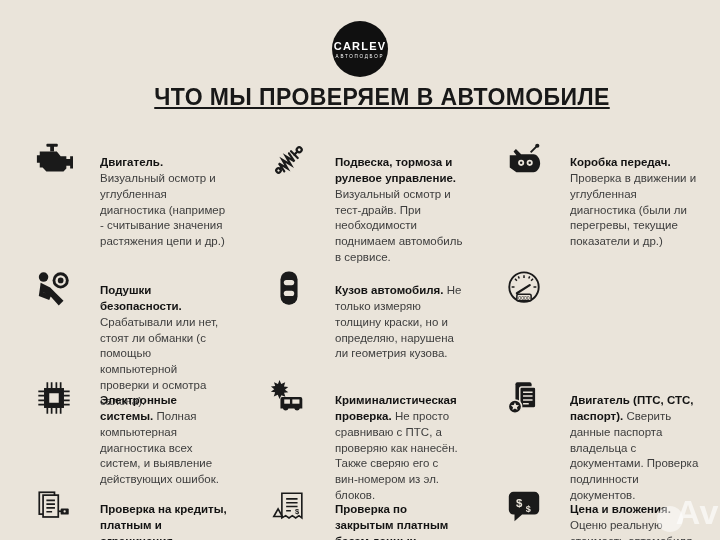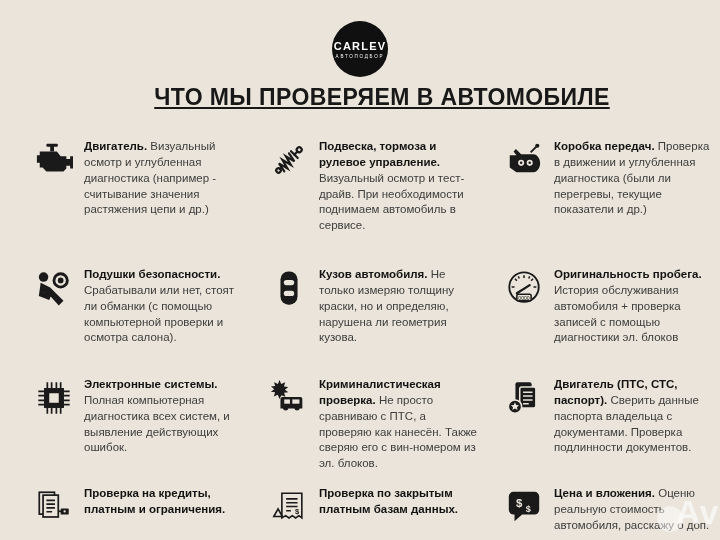--- a/index.html
+++ b/index.html
@@ -20,21 +20,21 @@
     font-size:23px;font-weight:bold;color:#181818;letter-spacing:0.4px;text-decoration:underline;
   }
   .grid{
     position:absolute;left:35px;top:139px;
     display:grid;grid-template-columns:repeat(3,210px);column-gap:25px;
     grid-template-rows:128px 110px 109px auto;
   }
   .cell{display:flex;align-items:flex-start;gap:11px;}
   .icon{width:38px;height:38px;flex:0 0 38px;margin-top:2px;}
   .icon svg{width:38px;height:38px;display:block;}
-  .cell p{margin:0;font-size:11.5px;line-height:1.38;color:#3d3d3d;}
+  .cell p{margin:16px;font-size:11.5px;line-height:1.38;color:#3d3d3d;}
   .cell b{color:#131313;}
   .watermark{
     position:absolute;right:2px;bottom:8px;display:flex;align-items:flex-end;
     color:rgba(255,255,255,0.62);font-weight:bold;
   }
   .wm-circle{width:26px;height:26px;border-radius:50%;background:rgba(255,255,255,0.5);margin-right:-7px;}
   .wm-text{font-size:34px;letter-spacing:0.5px;}
 </style>
 </head>
 <body>
@@ -126,21 +126,20 @@
         <svg viewBox="0 0 40 40">
           <g fill="none" stroke="#1a1a1a">
             <circle cx="20" cy="19" r="15.5" stroke-width="2"></circle>
             <path stroke-width="1.6" d="M20 6.5v3M10.5 10.3l2 2M29.5 10.3l-2 2M7 19h3M33 19h-3M14 7.8l1 2.2M26 7.8l-1 2.2"></path>
             <path d="M12.5 25.5L26 17" stroke-width="2.4" stroke-linecap="round"></path>
             <rect x="12.5" y="26.5" width="15" height="7" rx="1.5" stroke-width="1.6" fill="#EAE4DA"></rect>
           </g>
           <text x="20" y="32.3" text-anchor="middle" font-size="5.4" fill="#1a1a1a">0000</text>
         </svg>
       </span>
-      <p><b>Оригинальность пробега.</b> <span>История обслуживания автомобиля + проверка записей с помощью диагностики эл. блоков</span></p>
     </div>
 
     <div class="cell">
       <span class="icon">
         <svg viewBox="0 0 40 40">
           <g stroke="#1a1a1a" stroke-width="1.8">
             <path d="M13 3.5v6M17.5 3.5v6M22.5 3.5v6M27 3.5v6"></path>
             <path d="M13 30.5v6M17.5 30.5v6M22.5 30.5v6M27 30.5v6"></path>
             <path d="M3.5 13h6M3.5 17.5h6M3.5 22.5h6M3.5 27h6"></path>
             <path d="M30.5 13h6M30.5 17.5h6M30.5 22.5h6M30.5 27h6"></path>

